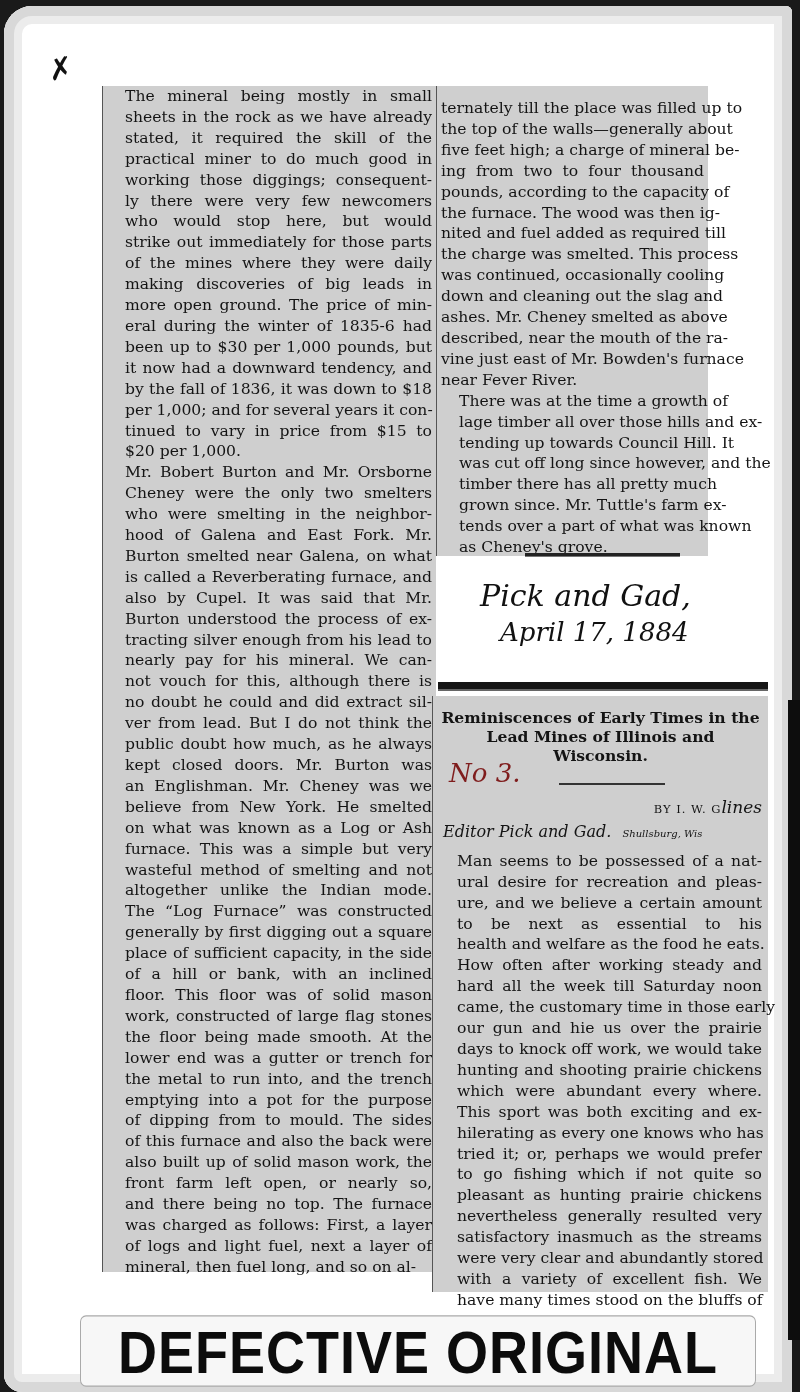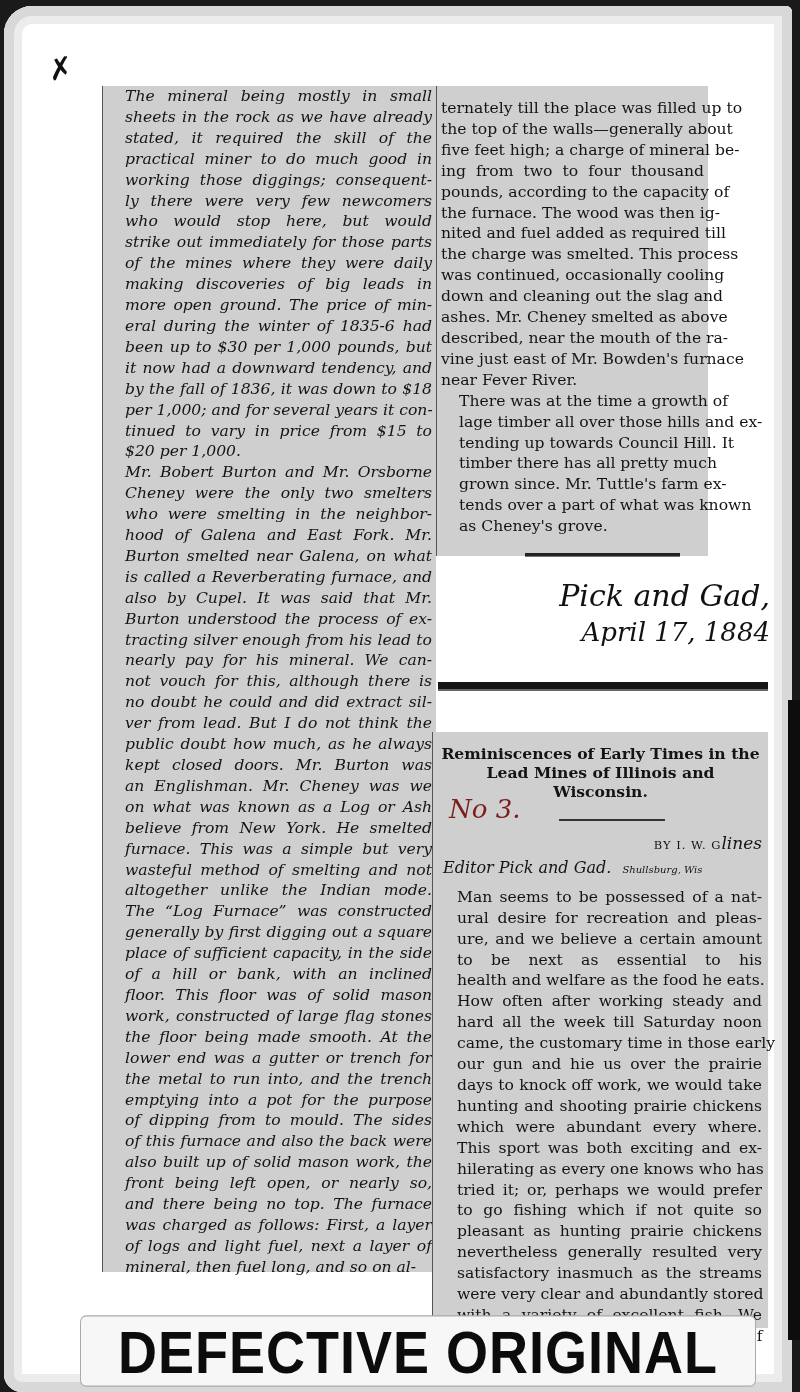--- a/index.html
+++ b/index.html
@@ -20,33 +20,33 @@
     font-family: "DejaVu Sans", sans-serif;
   }
   .col {
     position: absolute; background: #cfcfcf;
     color: #141414;
     font-size: 15.6px; line-height: 20.9px;
     text-align: justify;
   }
   .col p { margin: 0; }
   .col p.indent { text-indent: 18px; }
-  .col-left { left: 98px; top: 80px; width: 334px; height: 1186px; padding: 0 4px; box-sizing: border-box; border-left: 1px solid #555; font-style: italic; }
+  .col-left { left: 98px; top: 80px; width: 334px; height: 1186px; padding: 0 4px; box-sizing: border-box; border-left: 1px solid #555; }
   .col-right-top { left: 432px; top: 80px; width: 272px; height: 470px; padding: 12px 4px; box-sizing: border-box; border-left: 1px solid #555; }
-  .col-right-bottom { left: 432px; top: 732px; width: 336px; height: 596px; padding: 0 6px; box-sizing: border-box; border-left: 1px solid #555; }
+  .col-right-bottom { left: 432px; top: 696px; width: 336px; height: 596px; padding: 0 6px; box-sizing: border-box; border-left: 1px solid #555; }
   .line { display: block; text-align-last: justify; white-space: nowrap; }
   .line.last { text-align-last: left; }
   .rule-short {
     position: absolute; left: 525px; top: 553px; width: 155px; height: 3px;
     background: #222; border-bottom: 1px solid #777;
   }
   .handnote {
     position: absolute; left: 480px; top: 578px; width: 290px;
     font-family: "DejaVu Serif", serif; font-style: italic; color: #111;
-    font-size: 30px; line-height: 36px; text-align: right;
+    font-size: 30px; line-height: 36px; text-align: left;
   }
   .handnote .date { display: block; padding-left: 20px; font-size: 26px; }
   .heavy-rule {
     position: absolute; left: 438px; top: 682px; width: 330px; height: 7px;
     background: #151515; border-bottom: 2px solid #666;
   }
   .headline {
     font-weight: bold; text-align: center; font-size: 15.6px; line-height: 19px;
     margin-top: 12px;
   }
@@ -110,39 +110,39 @@
         <span class="line">also by Cupel. It was said that Mr.</span>
         <span class="line">Burton understood the process of ex-</span>
         <span class="line">tracting silver enough from his lead to</span>
         <span class="line">nearly pay for his mineral. We can-</span>
         <span class="line">not vouch for this, although there is</span>
         <span class="line">no doubt he could and did extract sil-</span>
         <span class="line">ver from lead. But I do not think the</span>
         <span class="line">public doubt how much, as he always</span>
         <span class="line">kept closed doors. Mr. Burton was</span>
         <span class="line">an Englishman. Mr. Cheney was we</span>
+        <span class="line">believe from New York. He smelted</span>
         <span class="line">on what was known as a Log or Ash</span>
-        <span class="line">believe from New York. He smelted</span>
         <span class="line">furnace. This was a simple but very</span>
         <span class="line">wasteful method of smelting and not</span>
         <span class="line">altogether unlike the Indian mode.</span>
         <span class="line">The “Log Furnace” was constructed</span>
         <span class="line">generally by first digging out a square</span>
         <span class="line">place of sufficient capacity, in the side</span>
         <span class="line">of a hill or bank, with an inclined</span>
         <span class="line">floor. This floor was of solid mason</span>
         <span class="line">work, constructed of large flag stones</span>
         <span class="line">the floor being made smooth. At the</span>
         <span class="line">lower end was a gutter or trench for</span>
         <span class="line">the metal to run into, and the trench</span>
         <span class="line">emptying into a pot for the purpose</span>
         <span class="line">of dipping from to mould. The sides</span>
         <span class="line">of this furnace and also the back were</span>
         <span class="line">also built up of solid mason work, the</span>
-        <span class="line">front being left open, or nearly so,</span>
+        <span class="line">front farm left open, or nearly so,</span>
         <span class="line">and there being no top. The furnace</span>
         <span class="line">was charged as follows: First, a layer</span>
         <span class="line">of logs and light fuel, next a layer of</span>
         <span class="line last">mineral, then fuel long, and so on al-</span>
       </p>
   </div>
 
   <div class="col col-right-top">
     <p id="rp0">
         <span class="line">ternately till the place was filled up to</span>
@@ -157,20 +157,21 @@
         <span class="line">down and cleaning out the slag and</span>
         <span class="line">ashes. Mr. Cheney smelted as above</span>
         <span class="line">described, near the mouth of the ra-</span>
         <span class="line">vine just east of Mr. Bowden's furnace</span>
         <span class="line last">near Fever River.</span>
       </p>
     <p class="indent" id="rp1">
         <span class="line">There was at the time a growth of</span>
         <span class="line">lage timber all over those hills and ex-</span>
         <span class="line">tending up towards Council Hill. It</span>
+        <span class="line">was cut off long since however, and the</span>
         <span class="line">timber there has all pretty much</span>
         <span class="line">grown since. Mr. Tuttle's farm ex-</span>
         <span class="line">tends over a part of what was known</span>
         <span class="line last">as Cheney's grove.</span>
       </p>
   </div>
 </div>
 
 <div class="rule-short"></div>
 

